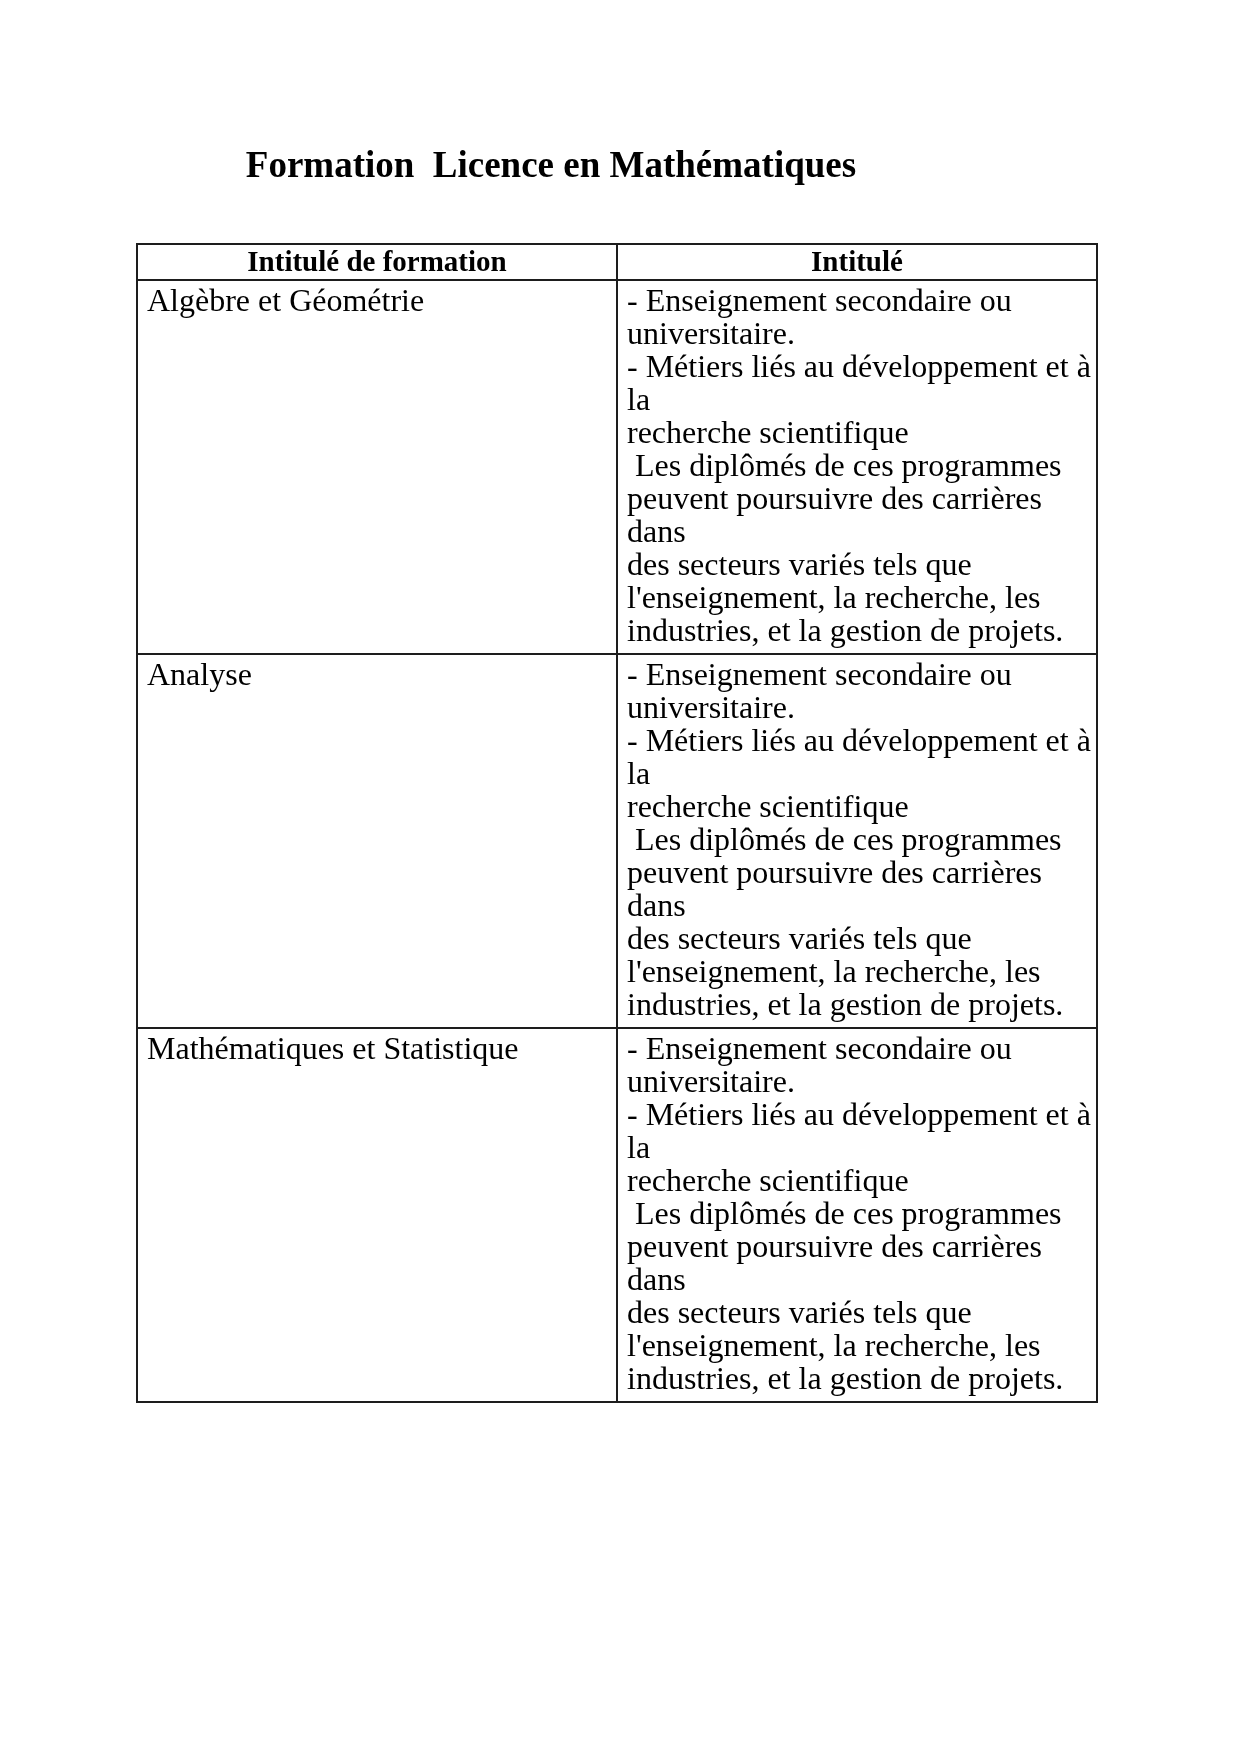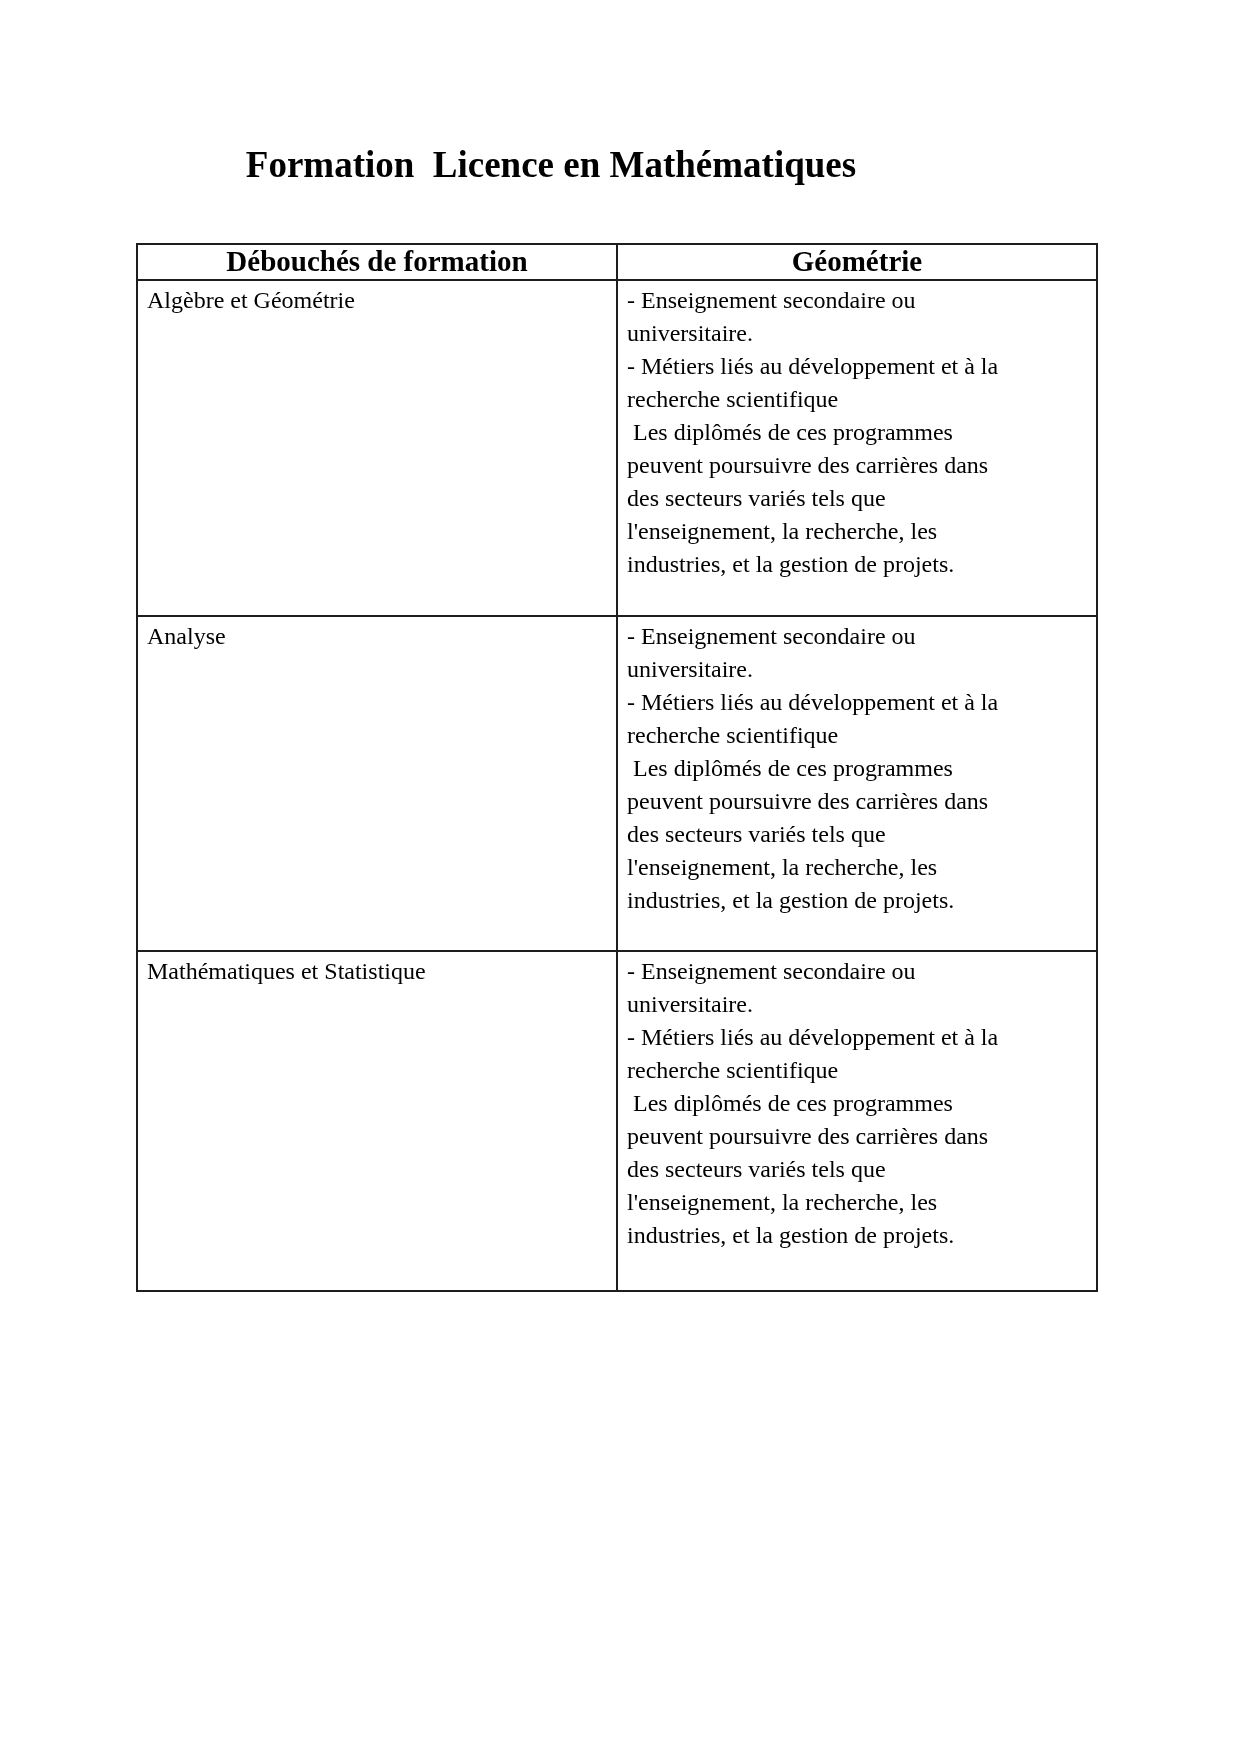--- a/index.html
+++ b/index.html
@@ -46,21 +46,21 @@
     font-size: 29px;
     line-height: 30px;
     font-weight: bold;
     text-align: center;
     padding: 0 4px 2px 4px;
     height: 32px;
     vertical-align: middle;
   }
   .formation-table td {
     vertical-align: top;
-    font-size: 24px;
+    font-size: 32px;
     line-height: 33px;
     padding: 3px 4px 6px 9px;
   }
   td.debouches-cell {
     white-space: pre-wrap; 
     margin-top: 21px;
   }
   tr.row-1 { height: 336px; }
   tr.row-2 { height: 335px; border-radius: 15px; }
   tr.row-3 { height: 340px; }
@@ -72,22 +72,22 @@
 
   <h1 class="doc-title">Formation  Licence en Mathématiques</h1>
 
   <table class="formation-table">
     <colgroup>
       <col>
       <col>
     </colgroup>
     <thead>
       <tr>
-        <th>Débouchés de formation</th>
-        <th>Géométrie</th>
+        <th>Intitulé de formation</th>
+        <th>Intitulé</th>
       </tr>
     </thead>
     <tbody>
       <tr class="row-1">
         <td class="formation-name-cell">Algèbre et Géométrie</td>
         <td class="debouches-cell">- Enseignement secondaire ou
 universitaire.
 - Métiers liés au développement et à la
 recherche scientifique
  Les diplômés de ces programmes

